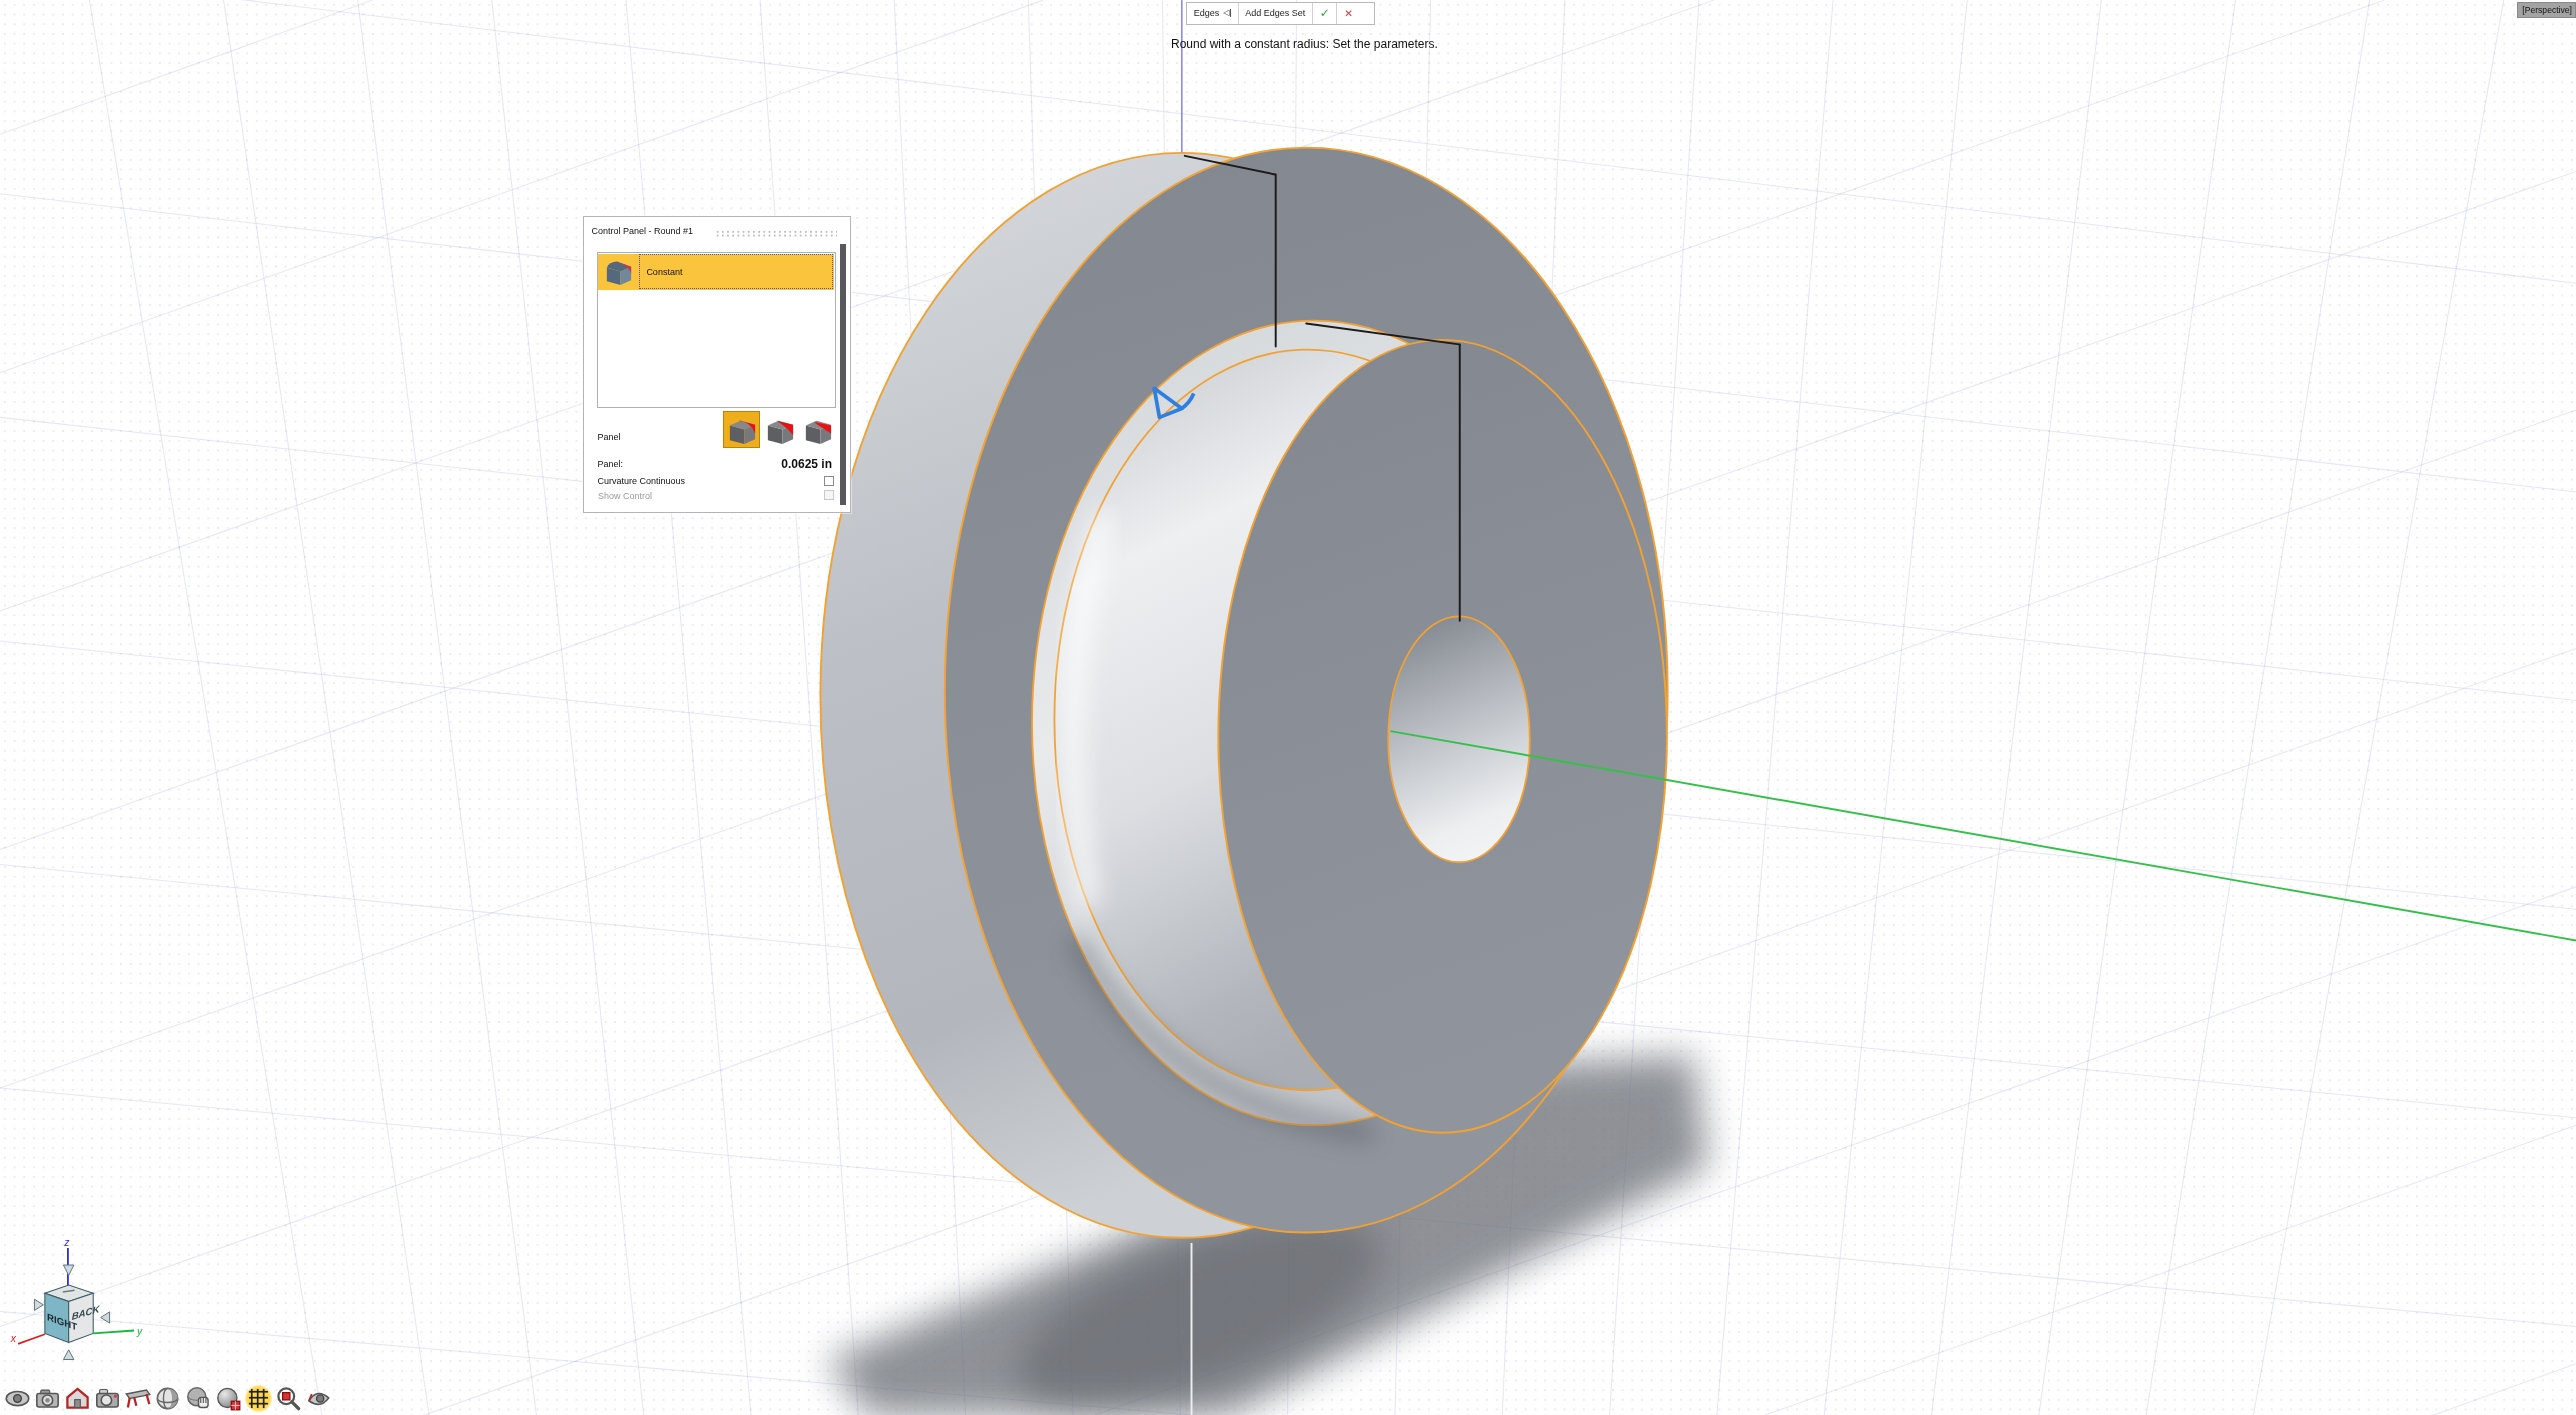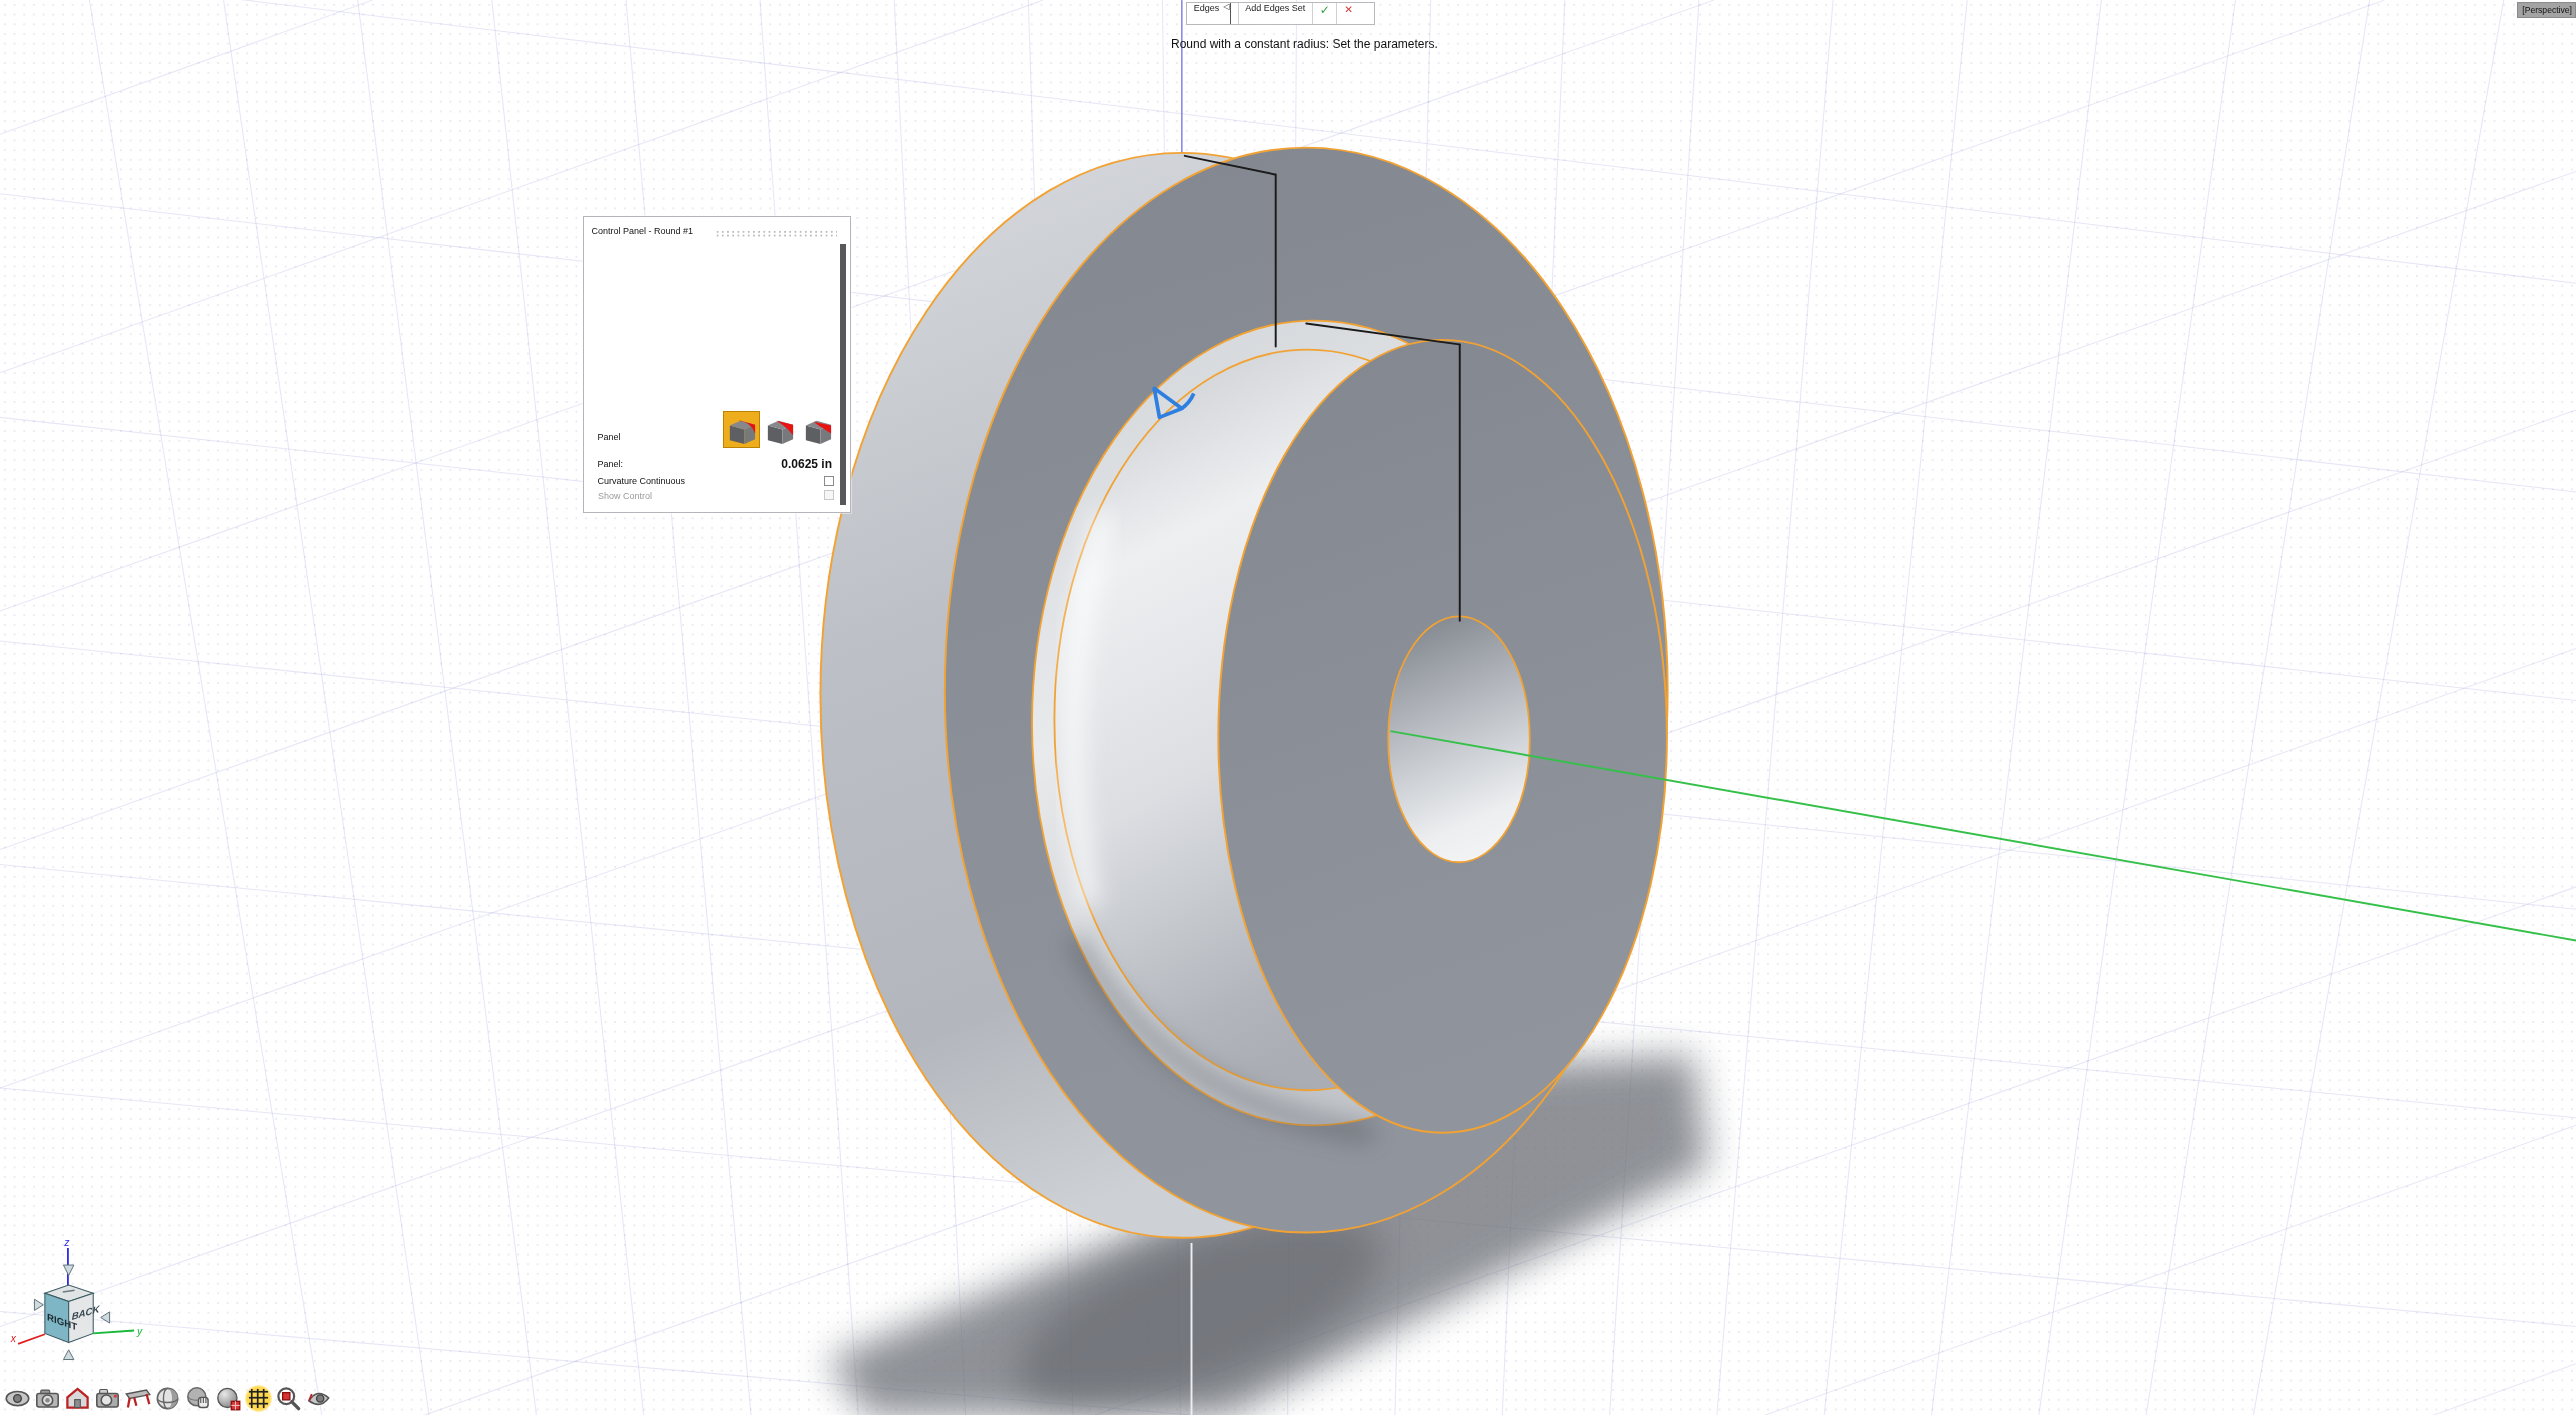--- a/index.html
+++ b/index.html
@@ -19,21 +19,21 @@
   svg{display:block}
   .abs{position:absolute}
 
   
   #mini-toolbar{
     left:1186px;top:1.5px;width:189px;height:23px;
     background:#ffffff;border:0.7px solid #b9b9bd;
     display:flex;align-items:stretch;box-sizing:border-box;
     font-size:9px;color:#222;
   }
-  #mini-toolbar .seg{display:flex;justify-content:center;gap:3.7px;
+  #mini-toolbar .seg{display:flex;align-items:center;justify-content:center;gap:3.7px;
     border-right:0.7px solid #d2d2d6;padding:0 6.7px;cursor:default;}
   #mini-toolbar .seg:last-child{border-right:none;}
   .collapse-glyph{font-size:8.2px;color:#333;border-right:1.5px solid #555;padding-right:0.7px;line-height:8.2px;}
   .check-glyph{color:#2f9e3b;font-weight:bold;font-size:12px;}
   .x-glyph{color:#d43c3c;font-weight:bold;font-size:10.4px;}
 
   #status-hint{left:1171px;top:37px;font-size:12px;color:#111;white-space:nowrap;}
 
   #view-mode-box{
     right:0;top:1.5px;border:0.7px solid #8a8a8a;background:#a3a3a3;
@@ -230,20 +230,35 @@
 </div>
 
 <div id="status-hint" class="abs">Round with a constant radius: Set the parameters.</div>
 
 <div id="view-mode-box" class="abs">[Perspective]</div>
 
 <div id="control-panel" class="abs">
   <div id="cp-title">Control Panel - Round #1</div>
   <div id="cp-grip"></div>
 
+  <div id="cp-list">
+    <div id="cp-row">
+      <div class="icon-cell">
+        <svg width="33" height="33" viewBox="0 0 34 34">
+          <path d="M5 13 L5 27 L19 31 L19 17 Z" fill="#55697e"></path>
+          <path d="M19 17 L30 12 L30 26 L19 31 Z" fill="#71879c"></path>
+          <path d="M5 13 Q7 7 16 7 L30 12 L19 17 Z" fill="#55697e"></path>
+          <path d="M13 7 Q25 8 30 19 L30 12 L16 7 Z" fill="#c23b55"></path>
+        </svg>
+      </div>
+      <div class="label-cell">
+        <span class="cp-label">Constant</span>
+      </div>
+    </div>
+  </div>
 
   <div id="cp-type-label">Panel</div>
 
   <div id="type-btn-0" class="type-btn">
     <svg width="33" height="33" viewBox="0 0 34 34">
       <path d="M5 13 L5 28 L20 32 L20 17 Z" fill="#5d5f63"></path>
       <path d="M20 17 L31 12 L31 27 L20 32 Z" fill="#77797d"></path>
       <path d="M5 13 L16 8 L31 12 L20 17 Z" fill="#86888c"></path>
       <path d="M14 8 Q27 9 31 21 L31 12 L16 8 Z" fill="#ea1111"></path>
     </svg>

